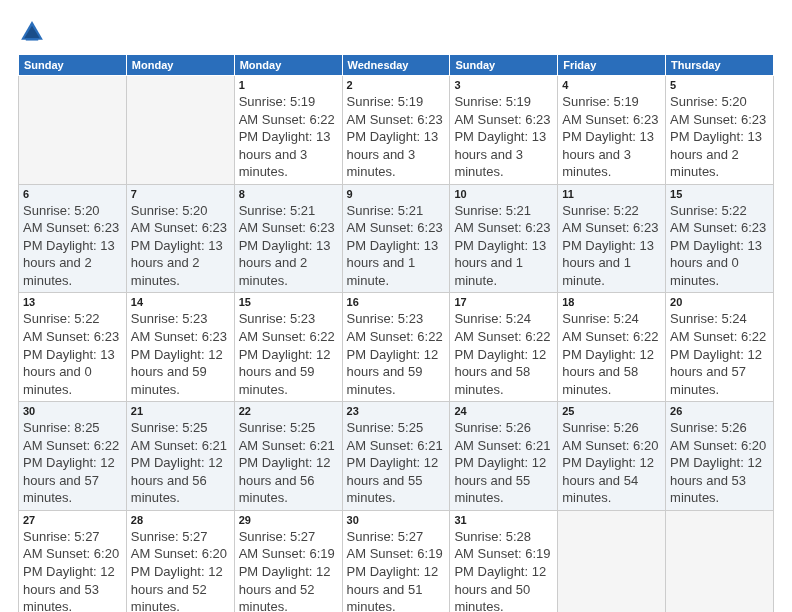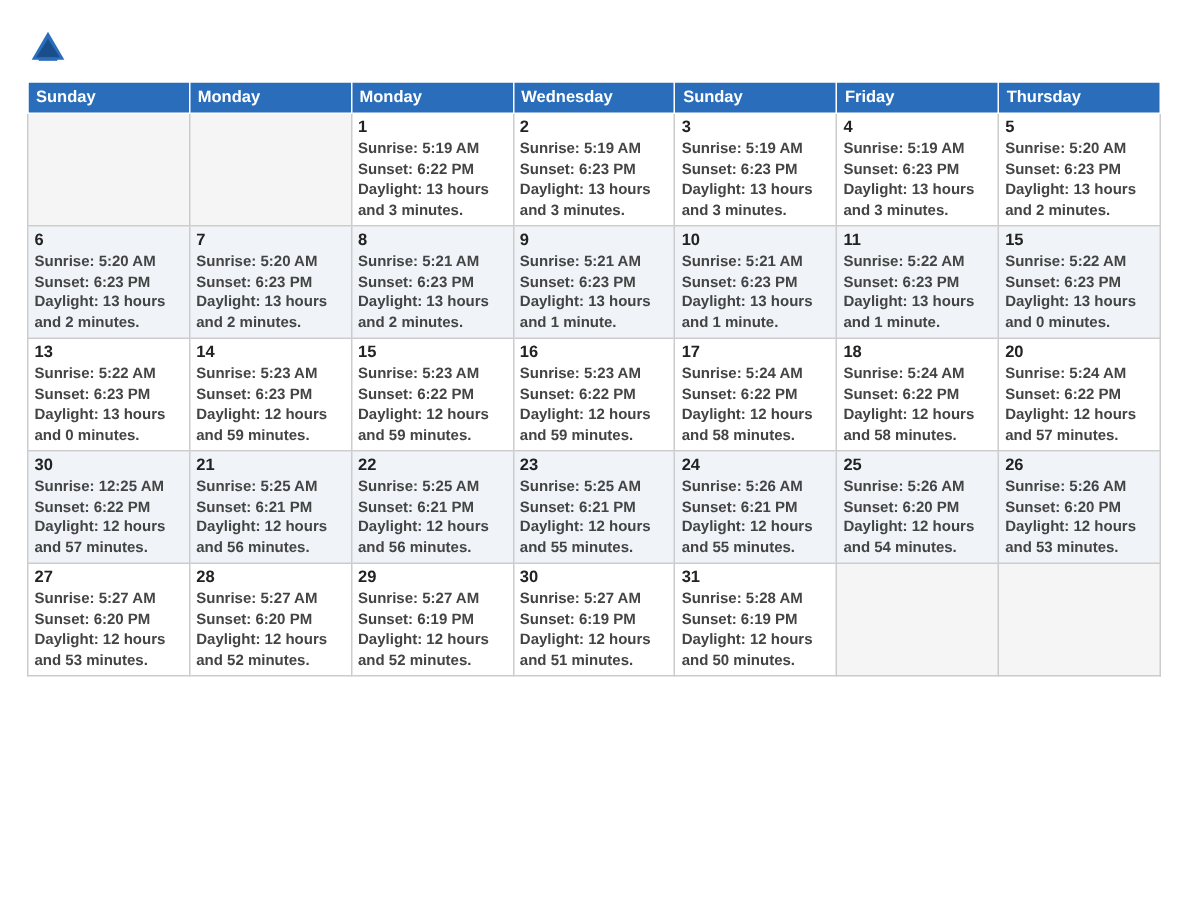--- a/index.html
+++ b/index.html
@@ -88,23 +88,22 @@
     }
     .day-num {
       font-size: 11px;
       font-weight: bold;
       color: #222;
       display: block;
       margin-bottom: 2px;
     }
     .day-info {
       color: #444;
-      font-size: 10px;
+      font-size: 13px;
       line-height: 1.35;
-      font-weight: bold;
     }
     .row-alt td {
       background: #f0f4f8;
     }
   </style>
 </head>
 <body>
 
 <div class="page">
   <div class="header">
@@ -256,21 +255,21 @@
           <td>
             <span class="day-num">20</span>
             <div class="day-info">Sunrise: 5:24 AM
 Sunset: 6:22 PM
 Daylight: 12 hours and 57 minutes.</div>
           </td>
         </tr>
         <tr class="row-alt">
           <td>
             <span class="day-num">30</span>
-            <div class="day-info">Sunrise: 12:25 AM
+            <div class="day-info">Sunrise: 8:25 AM
 Sunset: 6:22 PM
 Daylight: 12 hours and 57 minutes.</div>
           </td>
           <td>
             <span class="day-num">21</span>
             <div class="day-info">Sunrise: 5:25 AM
 Sunset: 6:21 PM
 Daylight: 12 hours and 56 minutes.</div>
           </td>
           <td>

